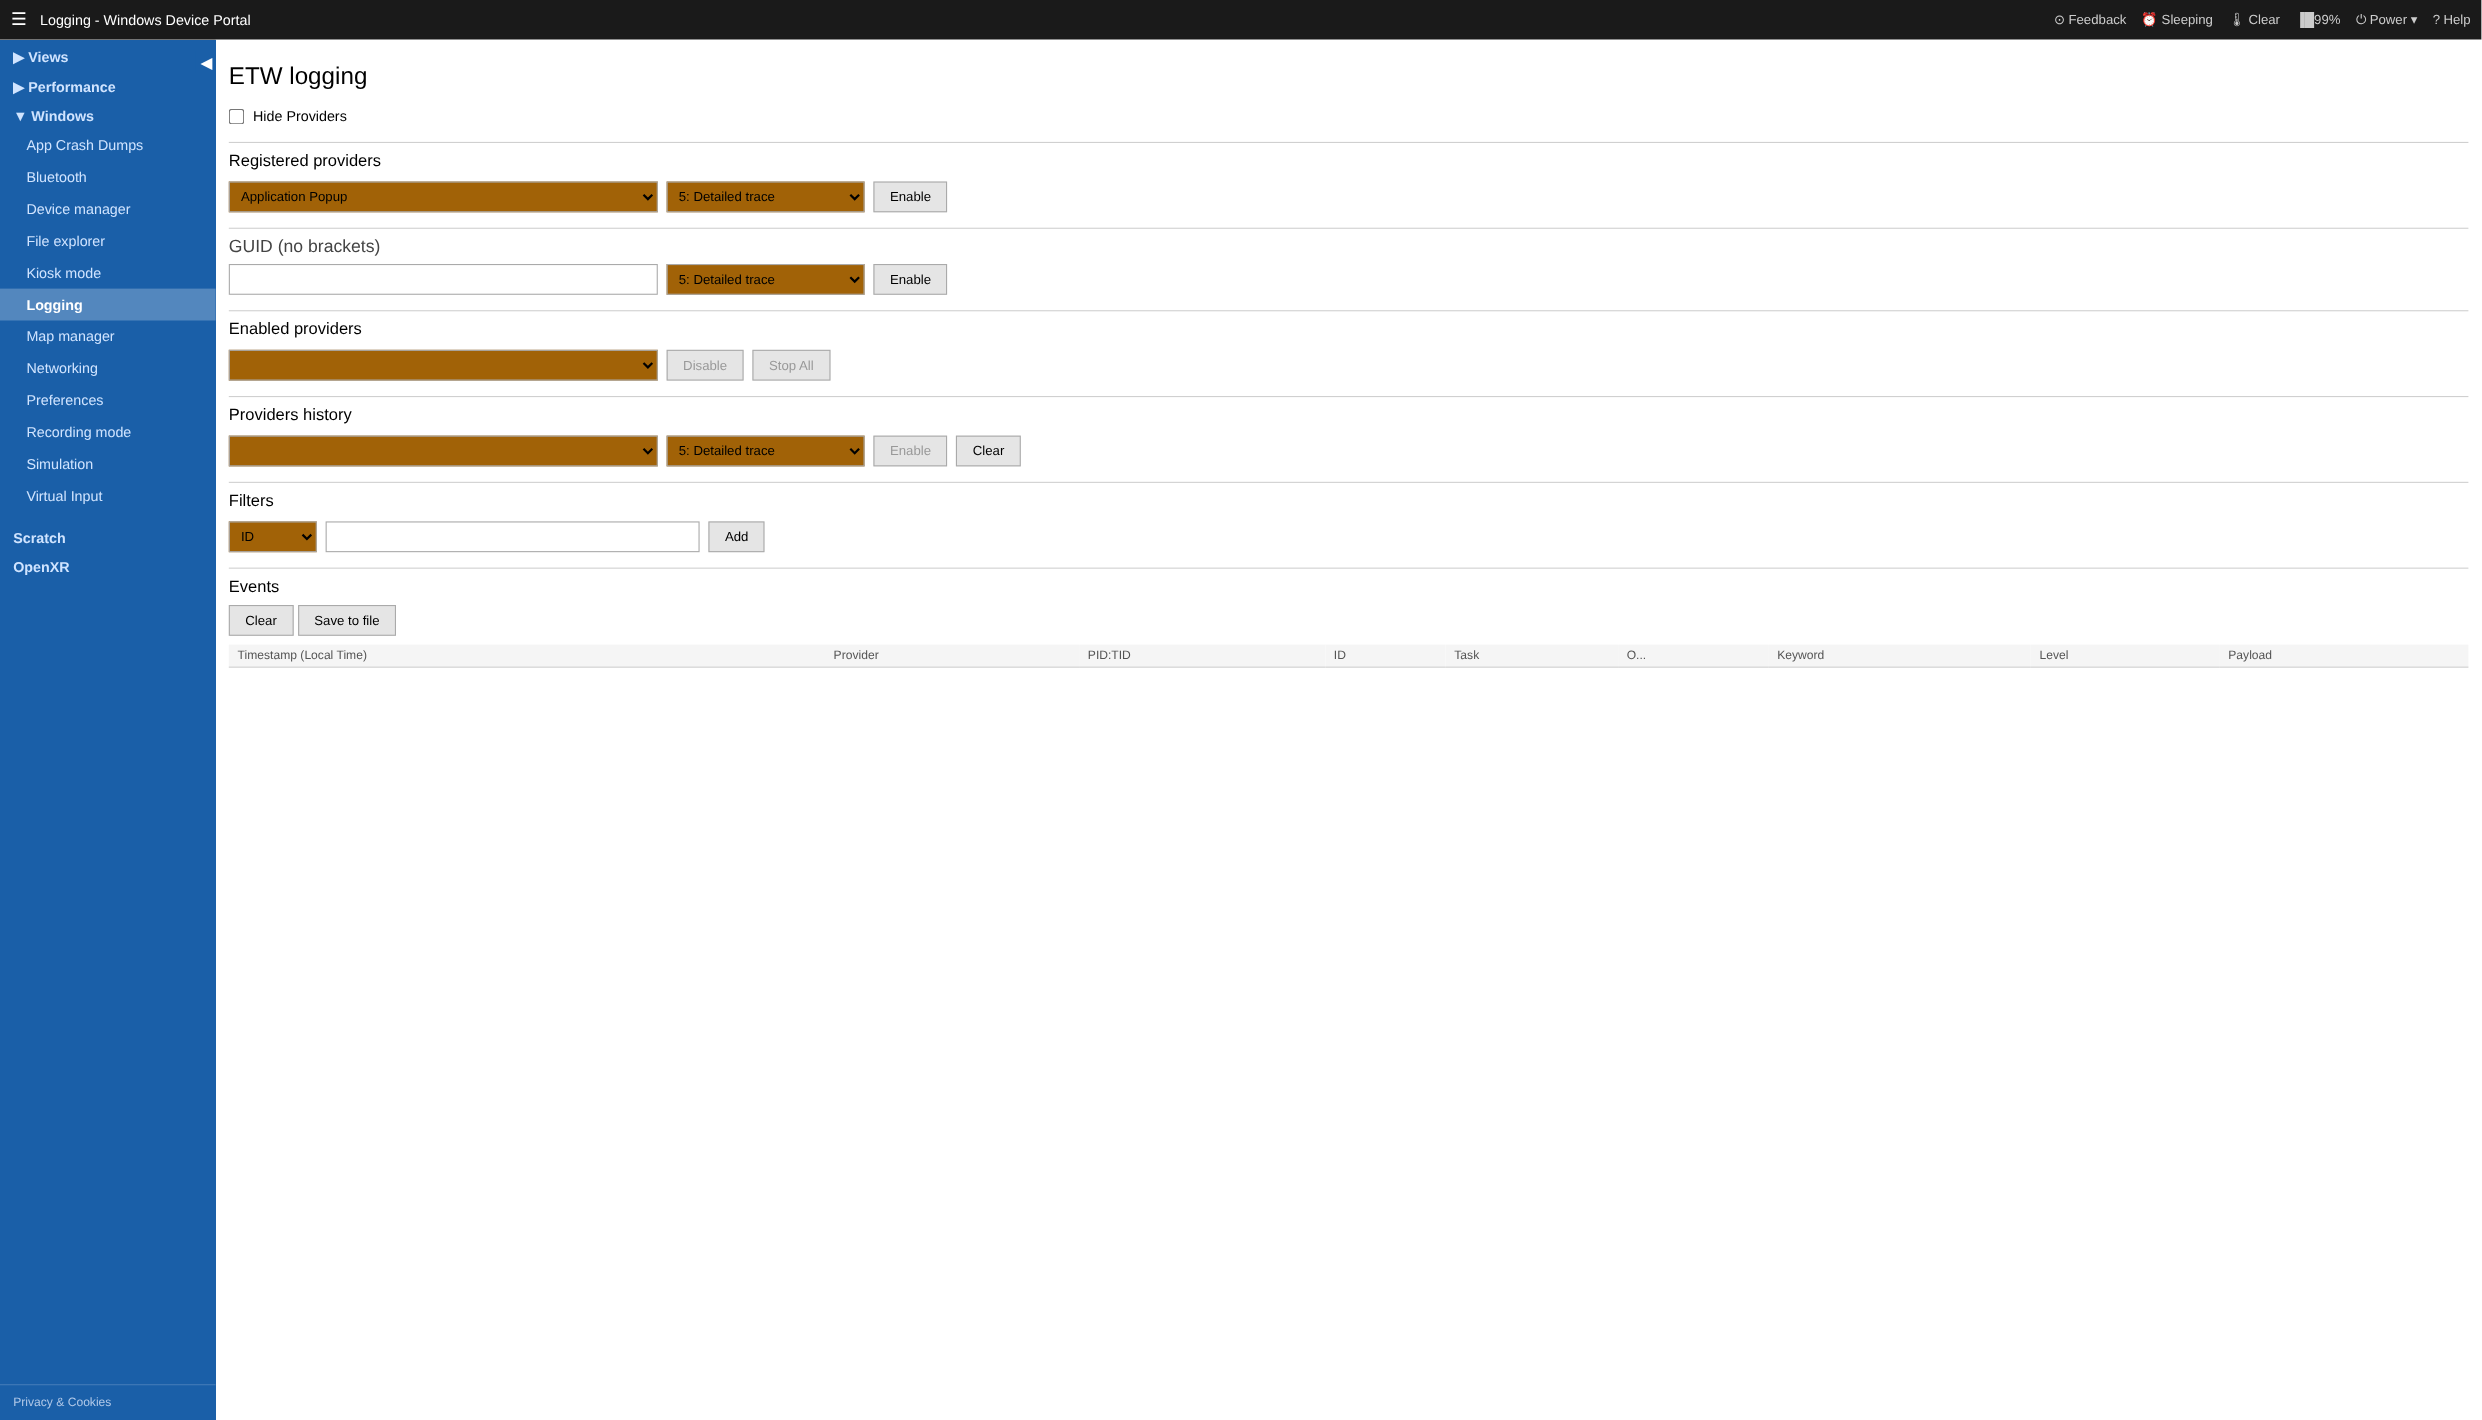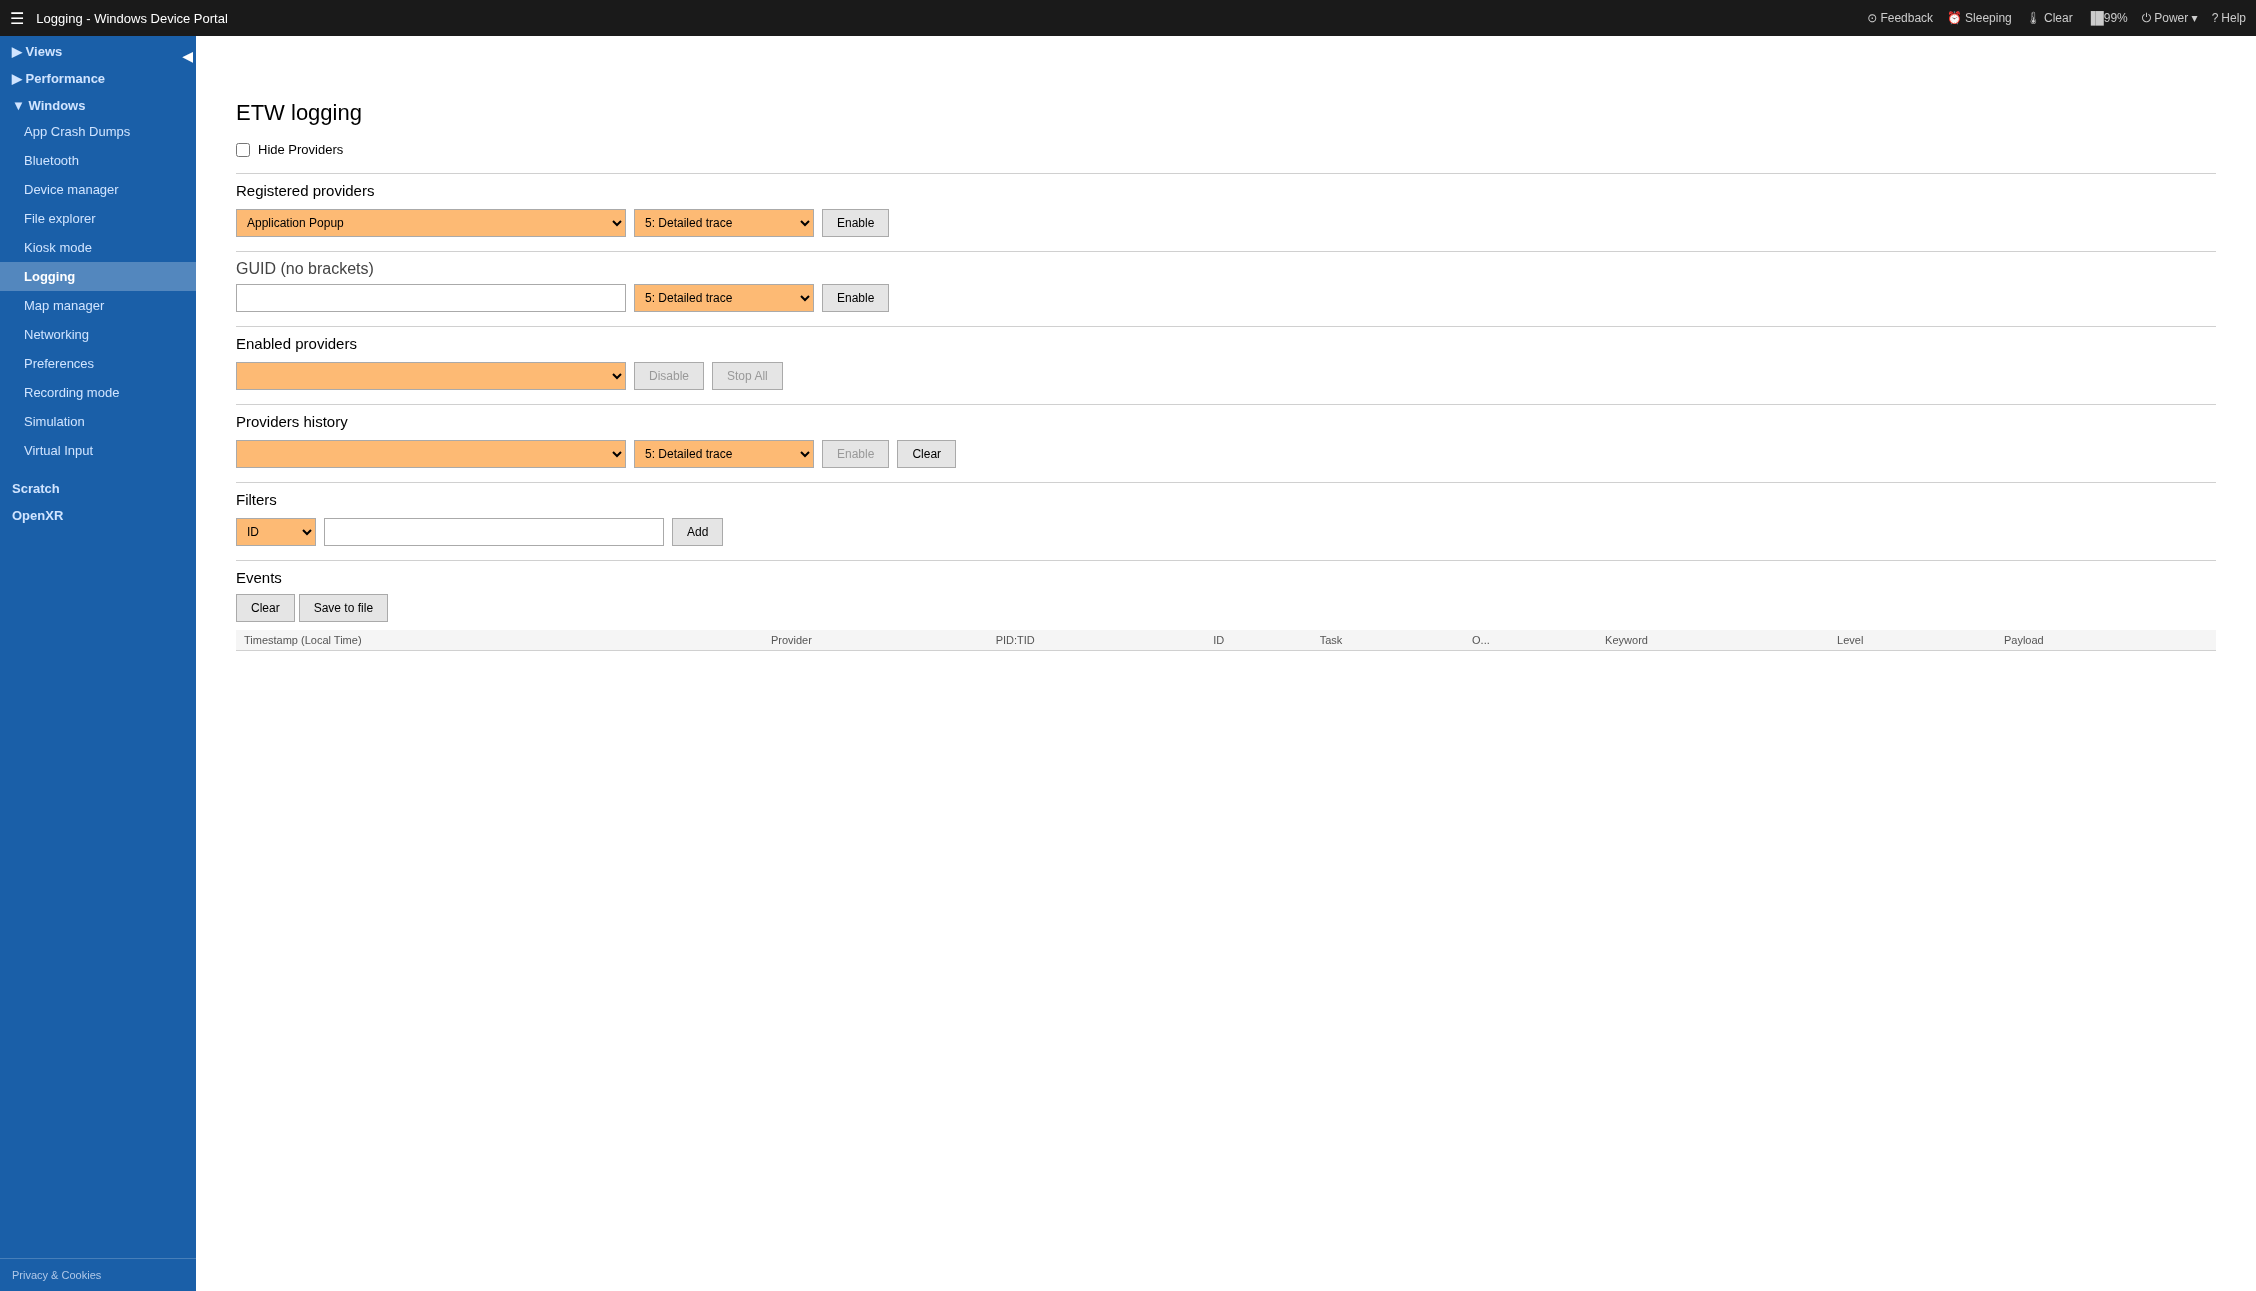--- a/index.html
+++ b/index.html
@@ -70,39 +70,38 @@
       font-size: 11px;
       color: #b0c8e8;
       cursor: pointer;
       border-top: 1px solid rgba(255,255,255,0.2);
     }
 
     
     #content {
       flex: 1;
       overflow-y: auto;
-      padding: 20px 40px;
+      padding: 20px 12px;
       background: #fff;
-      margin-top: 44px;
     }
 
     h1.page-title { font-size: 22px; font-weight: 300; margin-bottom: 16px; color: #000; }
 
     .hide-providers-row { display: flex; align-items: center; gap: 8px; margin-bottom: 16px; }
     .hide-providers-row input[type=checkbox] { width: 14px; height: 14px; cursor: pointer; }
     .hide-providers-row label { font-size: 13px; cursor: pointer; }
 
     .section-divider { border: none; border-top: 1px solid #d0d0d0; margin: 0 0 8px 0; }
     .section-title { font-size: 15px; font-weight: 400; margin-bottom: 10px; color: #000; }
 
     .form-row { display: flex; align-items: center; gap: 8px; margin-bottom: 14px; flex-wrap: wrap; }
 
     select {
       border: 1px solid #aaa;
-      background: #fdba74;
+      background: #a16207;
       padding: 4px 6px;
       font-size: 12px;
       height: 28px;
       cursor: pointer;
       color: #000;
     }
 
     input[type=text] {
       border: 1px solid #aaa;
       padding: 4px 6px;

